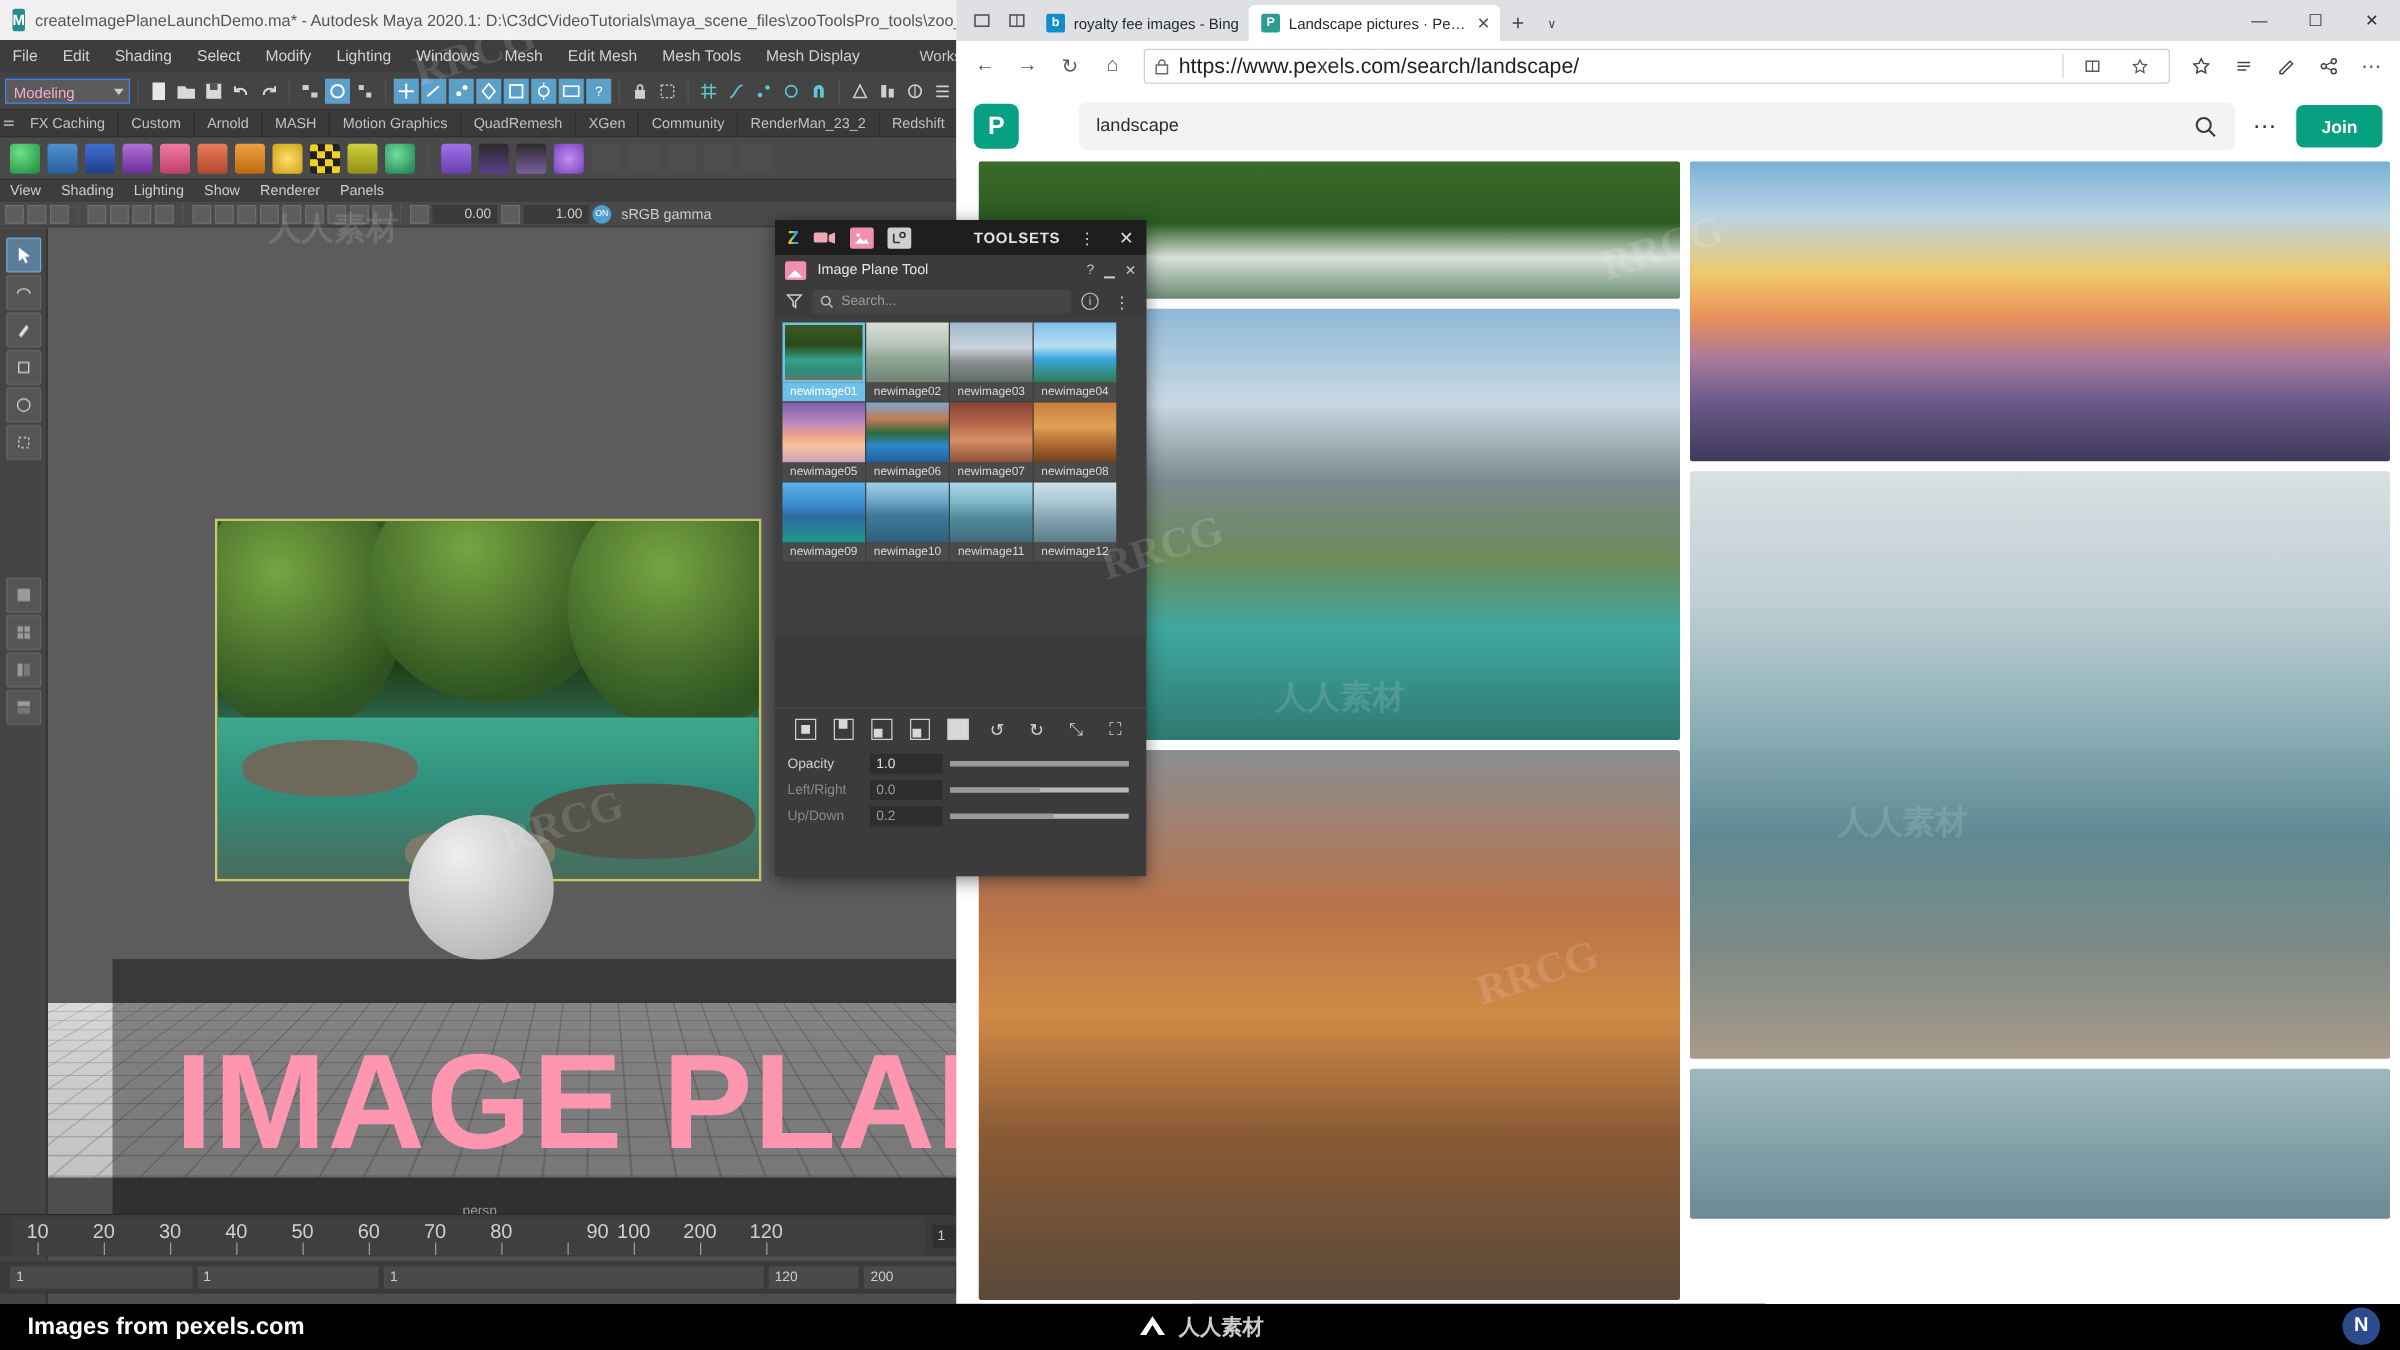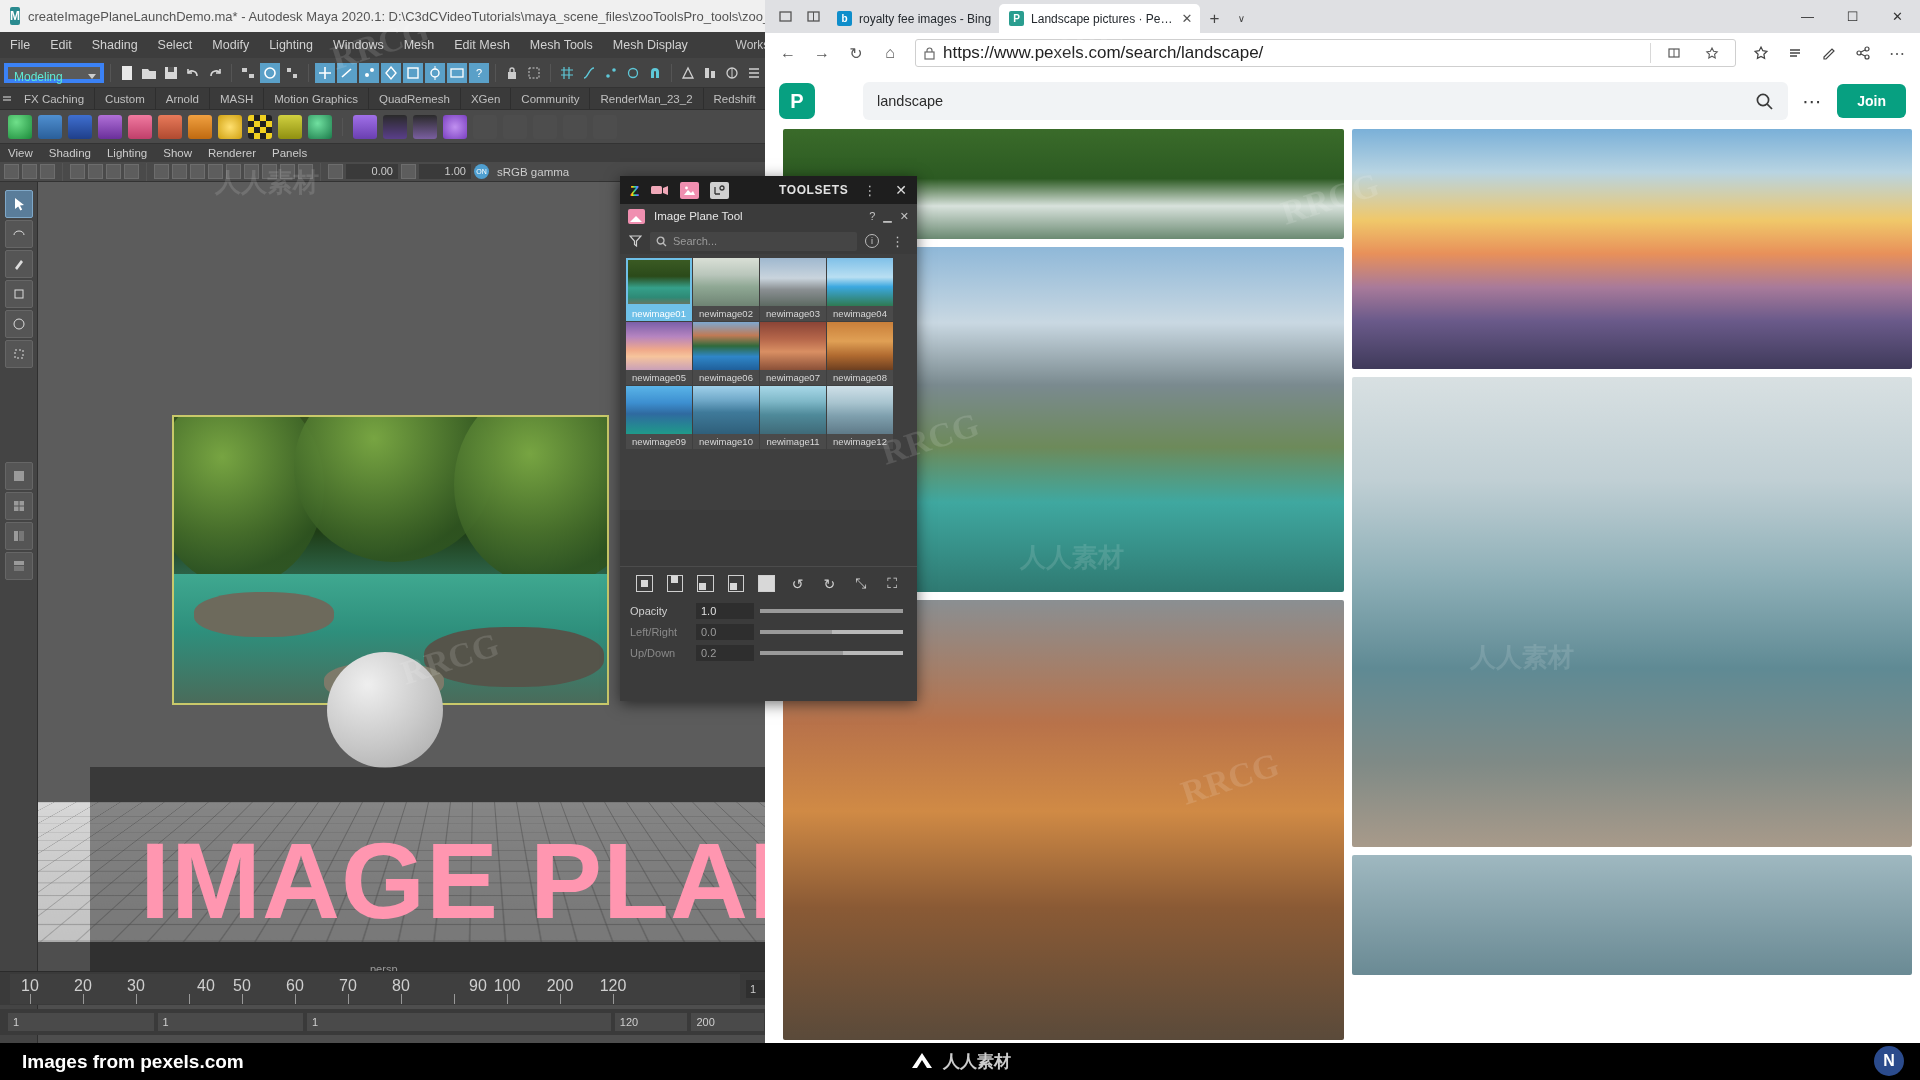--- a/index.html
+++ b/index.html
@@ -18,21 +18,21 @@
 
   .maya-menubar { height:26px; background:#3d3d3d; display:flex; align-items:center; color:#d2d2d2; font-size:12.5px; }
   .maya-menubar .mi { padding:0 10px; height:26px; line-height:26px; }
   .ws-wrap { margin-left:auto; display:flex; align-items:center; padding-right:6px; gap:6px; }
   .ws-label { color:#c8c8c8; font-size:12px; }
   .ws-select { background:#5a5a5a; color:#ddd; height:19px; min-width:120px; padding:0 16px 0 5px; line-height:19px; font-size:12px; position:relative; border:1px solid #333; }
   .ws-select .car { position:absolute; right:3px; top:6px; border-left:4px solid transparent; border-right:4px solid transparent; border-top:5px solid #ccc; }
   .lockico { width:14px; height:16px; }
 
   .maya-shelfrow { height:30px; background:#444; display:flex; align-items:center; gap:2px; padding:0 4px; border-bottom:1px solid #333; }
-  .sel-mode { background:#5a5a5a; color:#5eead4; width:100px; height:20px; line-height:20px; padding-left:6px; font-size:12px; position:relative; border:4px solid #3b82f6;}
+  .sel-mode { background:#5a5a5a; color:#f9a8d4; width:100px; height:20px; line-height:20px; padding-left:6px; font-size:12px; position:relative; border:1px solid #3b82f6;}
   .sel-mode .car { position:absolute; right:4px; top:7px; border-left:4px solid transparent; border-right:4px solid transparent; border-top:5px solid #ccc; }
   .tb-ico { width:20px; height:20px; display:flex; align-items:center; justify-content:center; }
   .tb-ico.on { background:#5aa0c8; }
   .tb-sep { width:1px; height:18px; background:#555; margin:0 4px; }
 
   .shelf-tabs { height:22px; background:#3a3a3a; display:flex; align-items:center; color:#c0c0c0; font-size:11.5px; border-bottom:1px solid #2e2e2e;}
   .shelf-tabs .st { padding:0 10px; height:22px; line-height:22px; border-right:1px solid #2e2e2e; white-space:nowrap;}
   .shelf-tabs .st.active { background:#4a4a4a; color:#fff; }
   .grip { width:14px; height:22px; display:flex; align-items:center; justify-content:center; }
 
@@ -580,21 +580,21 @@
 
       <div class="timeline">
         <div class="tl-track">
           <div class="tl-tick" style="left:20px"></div>
             <div class="tl-lbl" style="left:20px">10</div>
           <div class="tl-tick" style="left:73px"></div>
             <div class="tl-lbl" style="left:73px">20</div>
           <div class="tl-tick" style="left:126px"></div>
             <div class="tl-lbl" style="left:126px">30</div>
           <div class="tl-tick" style="left:179px"></div>
-            <div class="tl-lbl" style="left:196px">40</div>
+            <div class="tl-lbl" style="left:179px">40</div>
           <div class="tl-tick" style="left:232px"></div>
             <div class="tl-lbl" style="left:232px">50</div>
           <div class="tl-tick" style="left:285px"></div>
             <div class="tl-lbl" style="left:285px">60</div>
           <div class="tl-tick" style="left:338px"></div>
             <div class="tl-lbl" style="left:338px">70</div>
           <div class="tl-tick" style="left:391px"></div>
             <div class="tl-lbl" style="left:391px">80</div>
           <div class="tl-tick" style="left:444px"></div>
             <div class="tl-lbl" style="left:468px">90</div>

